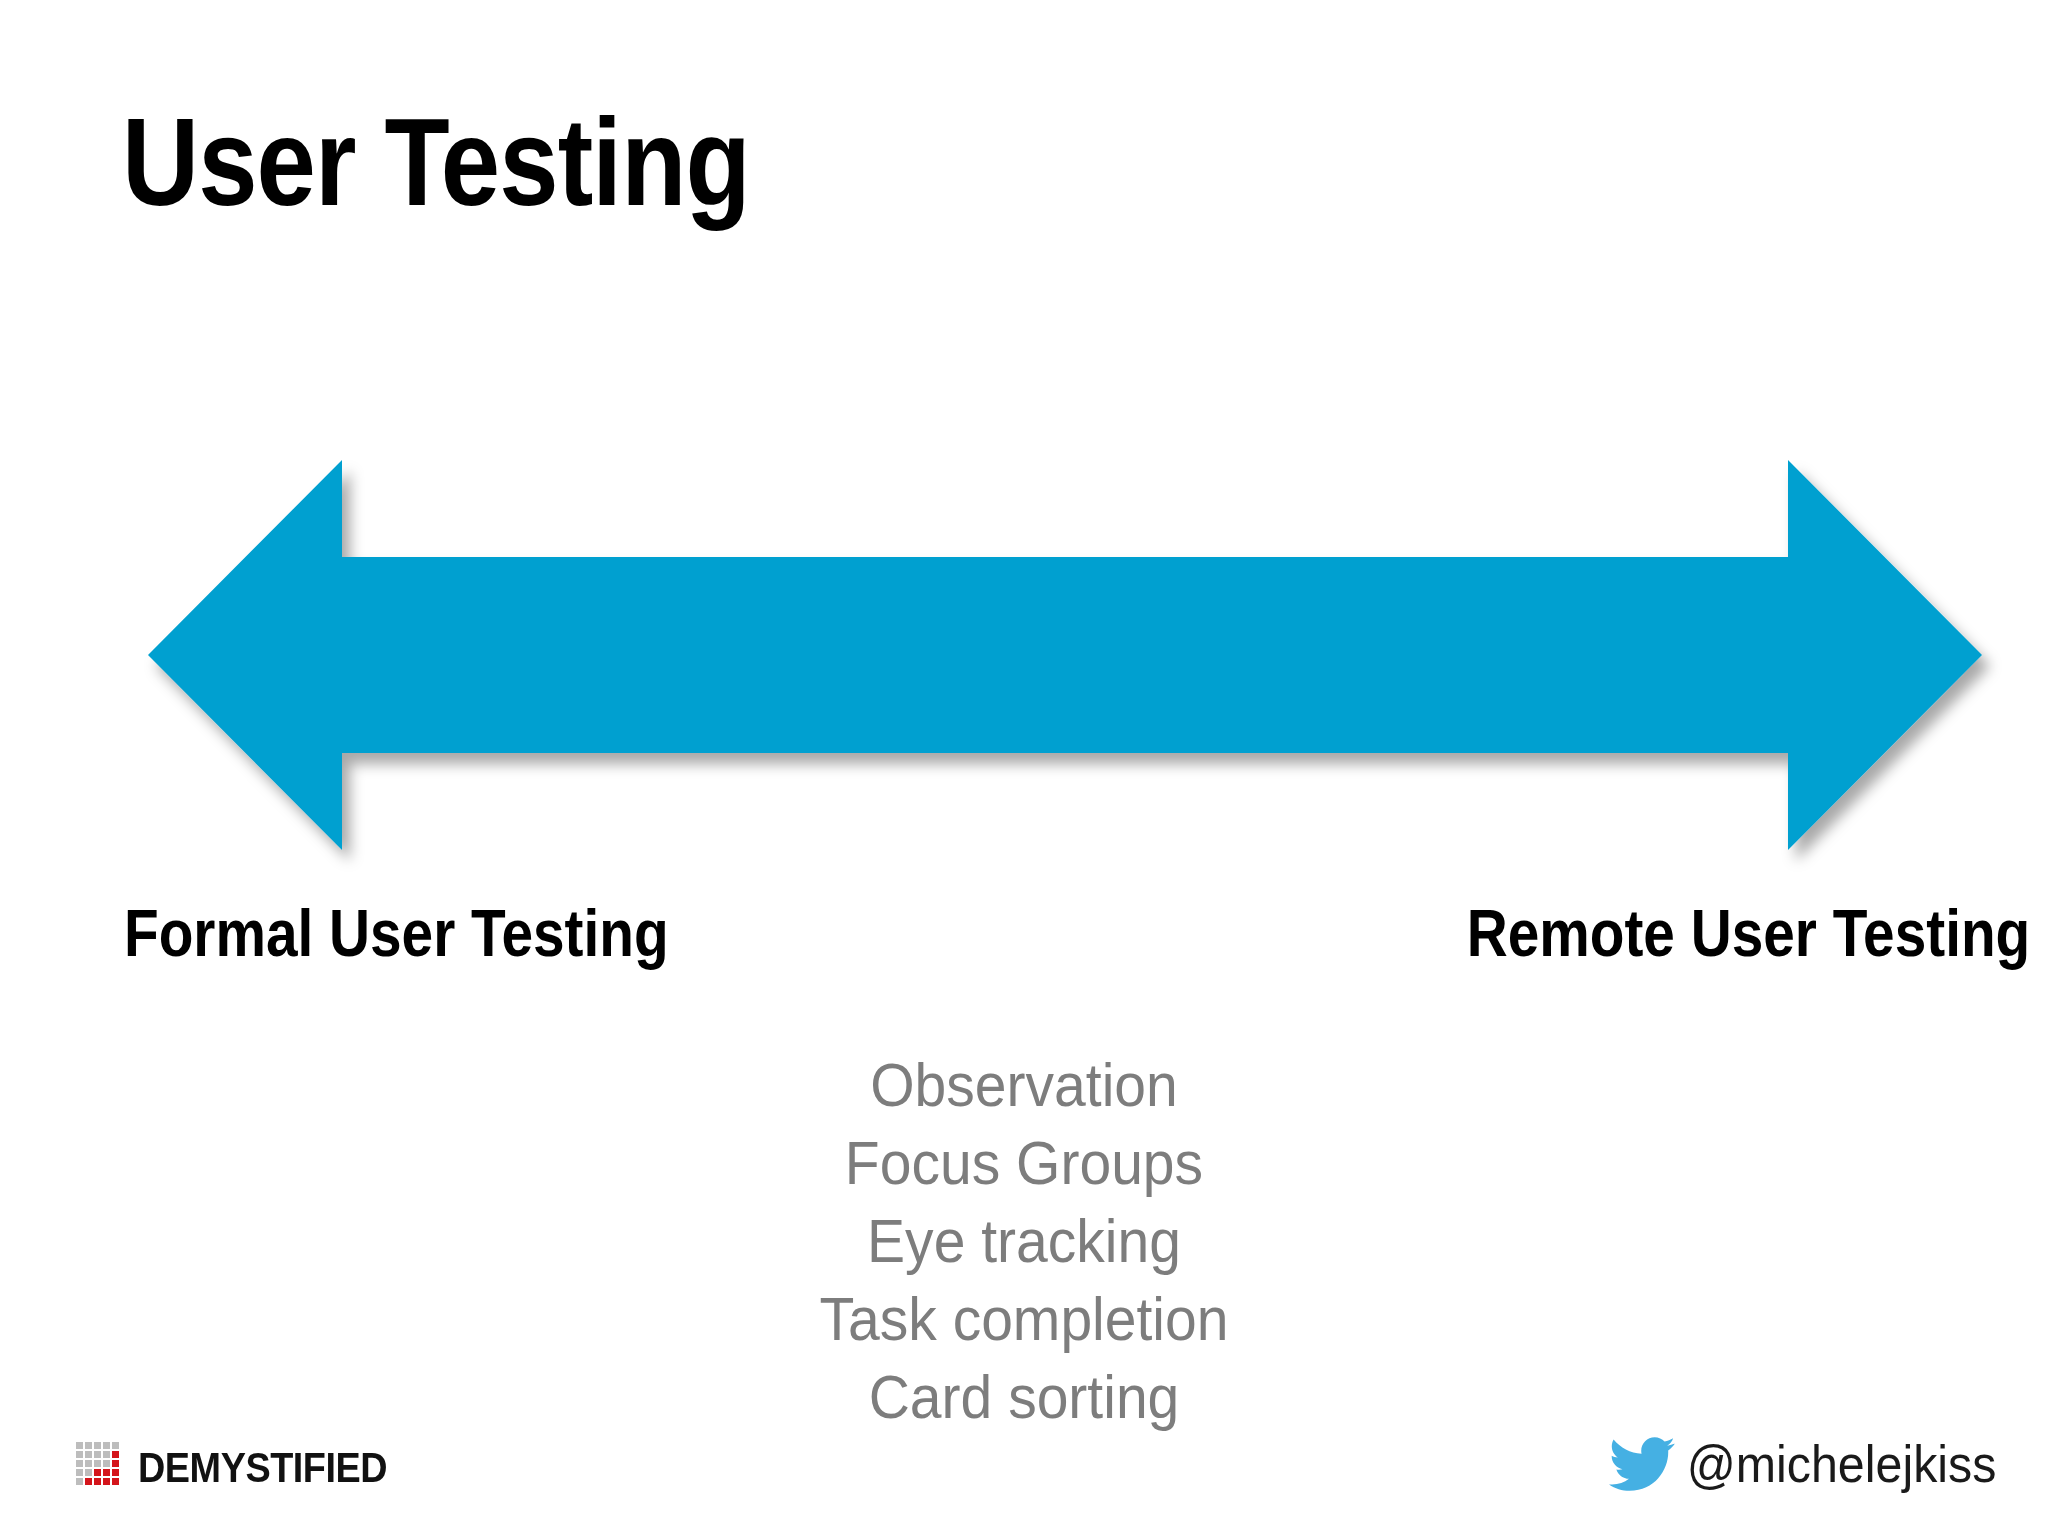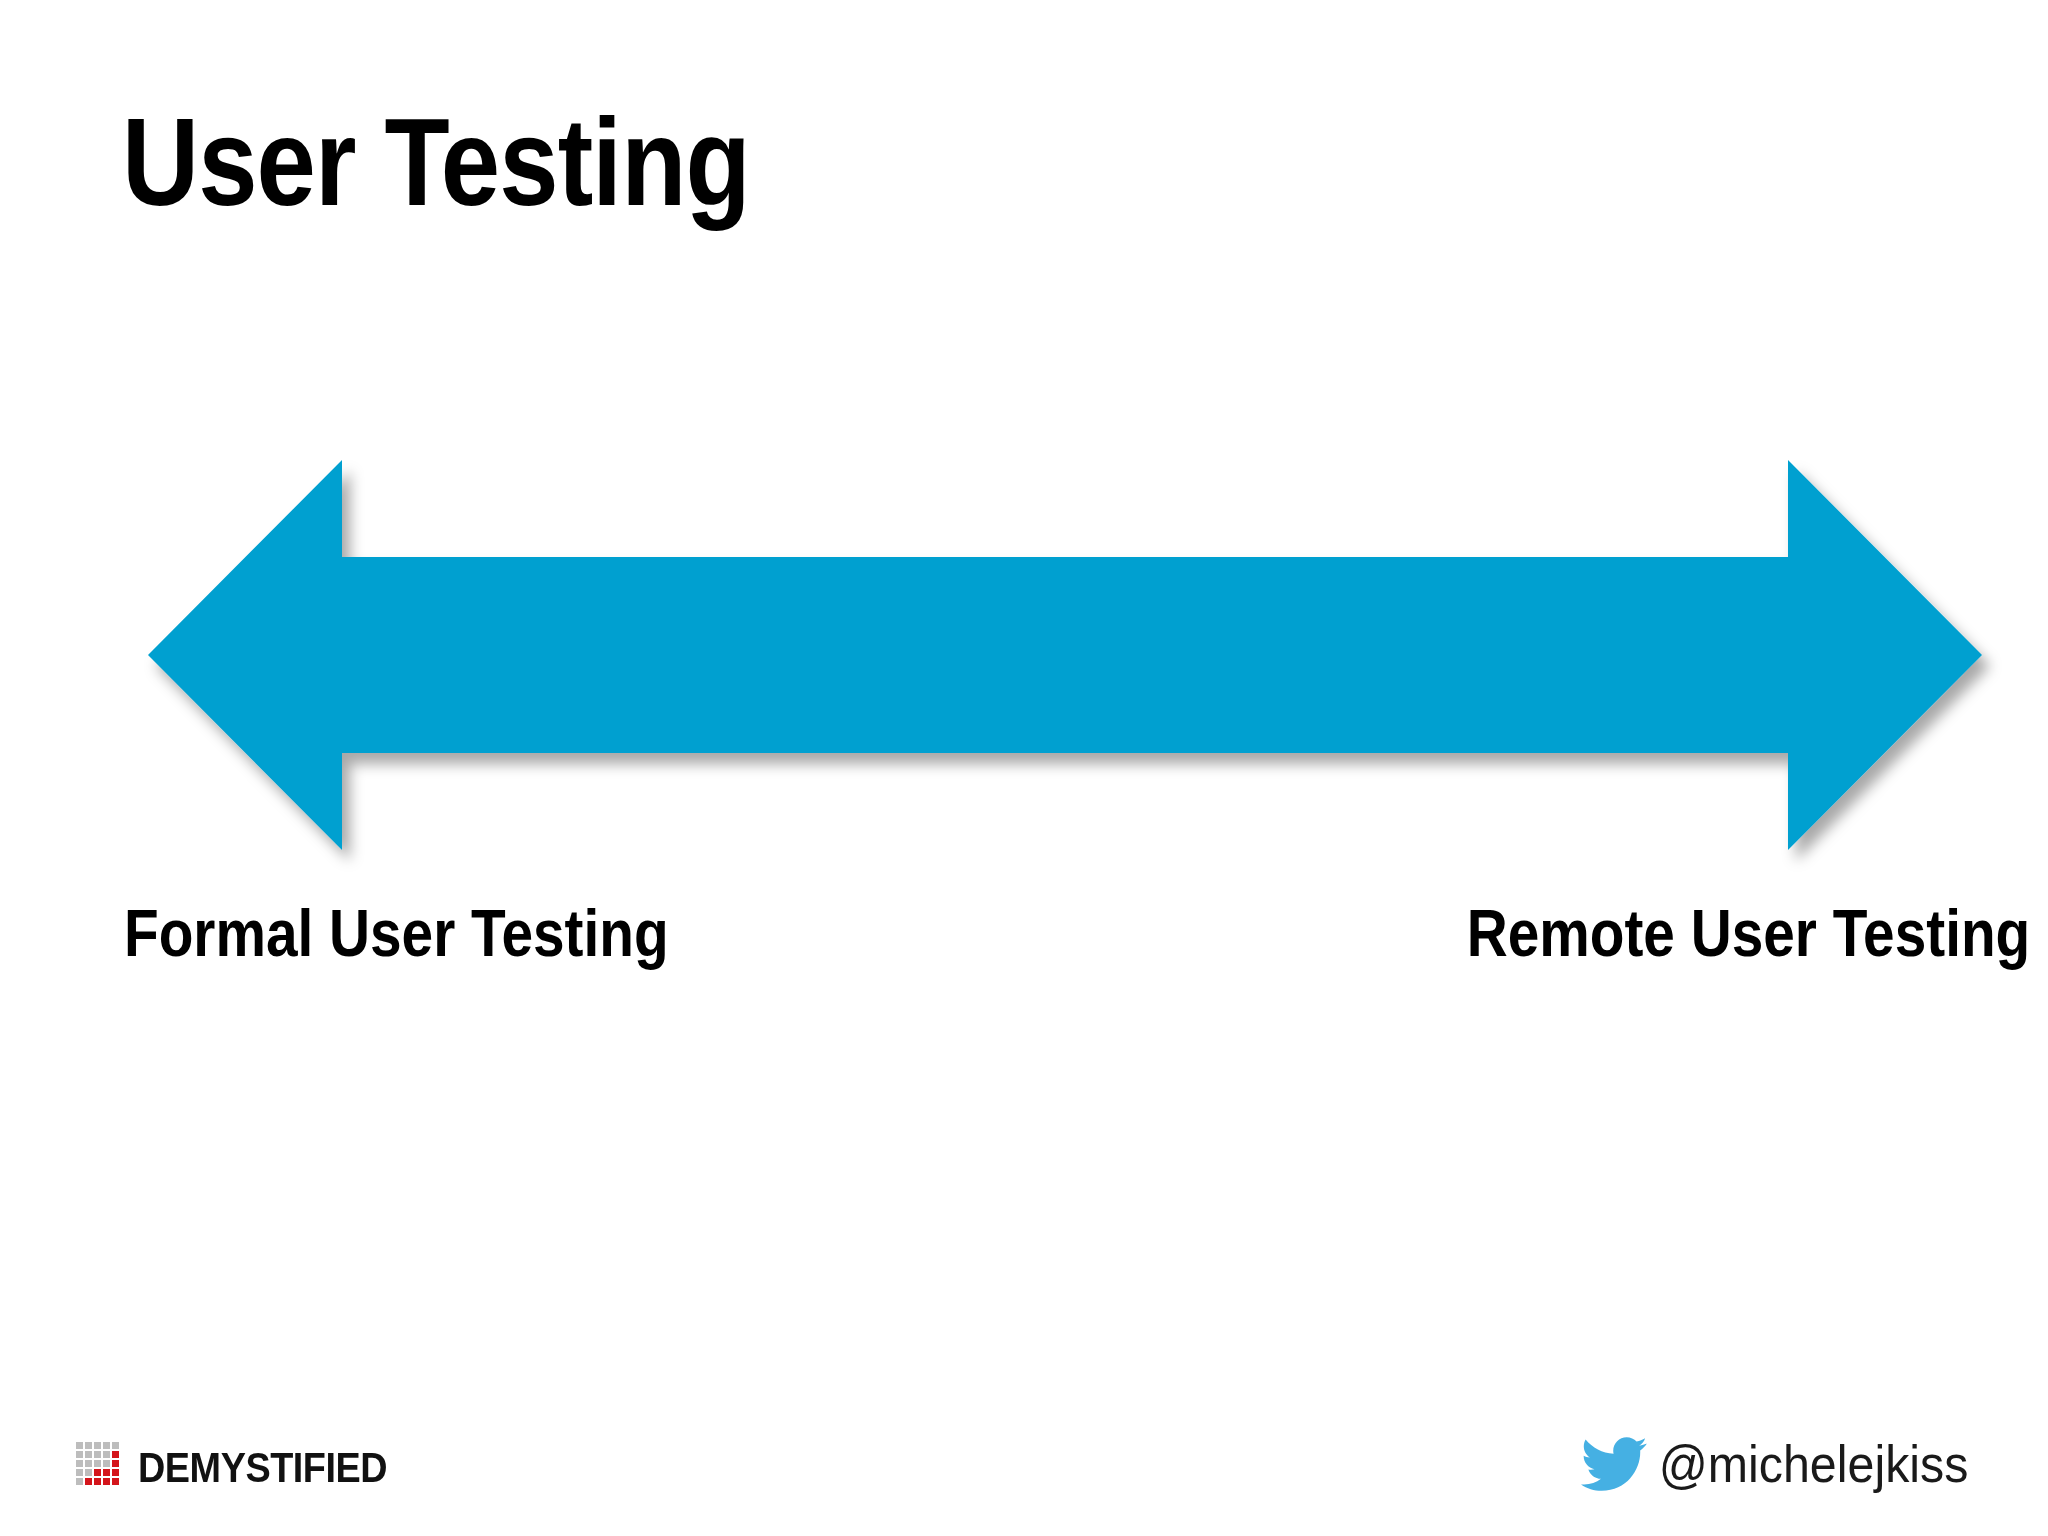--- a/index.html
+++ b/index.html
@@ -117,21 +117,21 @@
     color: #111111;
     letter-spacing: -0.5px;
     transform: scaleX(0.90);
     transform-origin: left bottom;
     white-space: nowrap;
   }
 
   
   #twitter-block {
     position: absolute;
-    right: 68px;
+    right: 40px;
     bottom: 44px;
     display: flex;
     align-items: center;
     gap: 0;
   }
   #twitter-bird { display: block; width: 66px; height: 56px; }
   #twitter-handle {
     font-family: "Liberation Sans Narrow", "Liberation Sans", sans-serif;
     font-weight: normal;
     font-size: 52px;
@@ -156,20 +156,27 @@
         </filter>
       </defs>
       <polygon points="18,215 212,20 212,117 1658,117 1658,20 1852,215 1658,410 1658,313 212,313 212,410" fill="#04a0d0" filter="url(#arrShadow)"></polygon>
     </svg>
   </div>
 
   <div class="endpoint-label" id="label-left">Formal User Testing</div>
 
   <div class="endpoint-label" id="label-right">Remote User Testing</div>
 
+  <div id="method-list">
+    <div class="method-item">Observation</div>
+    <div class="method-item">Focus Groups</div>
+    <div class="method-item">Eye tracking</div>
+    <div class="method-item">Task completion</div>
+    <div class="method-item">Card sorting</div>
+  </div>
 
   <div id="logo-demystified">
     <div id="logo-grid">
 
       <span class="cell-g"></span>
         <span class="cell-g"></span>
         <span class="cell-g"></span>
         <span class="cell-g"></span>
         <span class="cell-g"></span>
 

